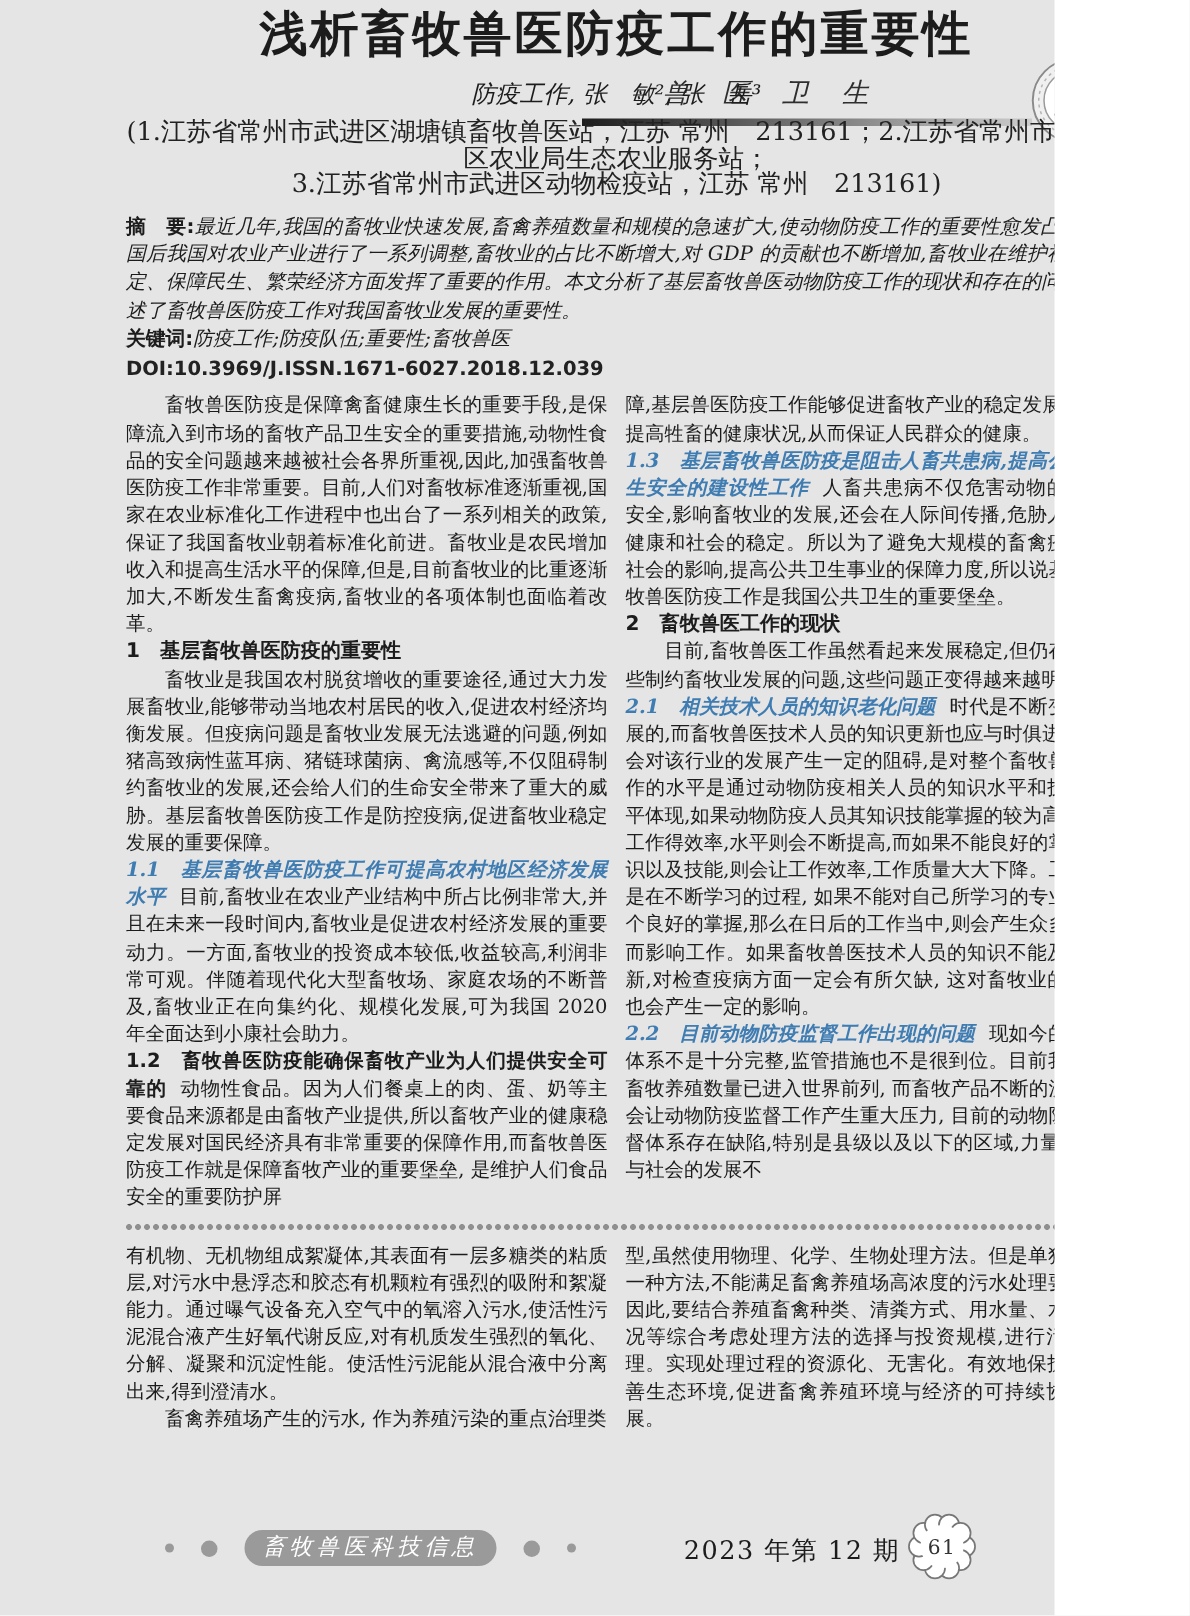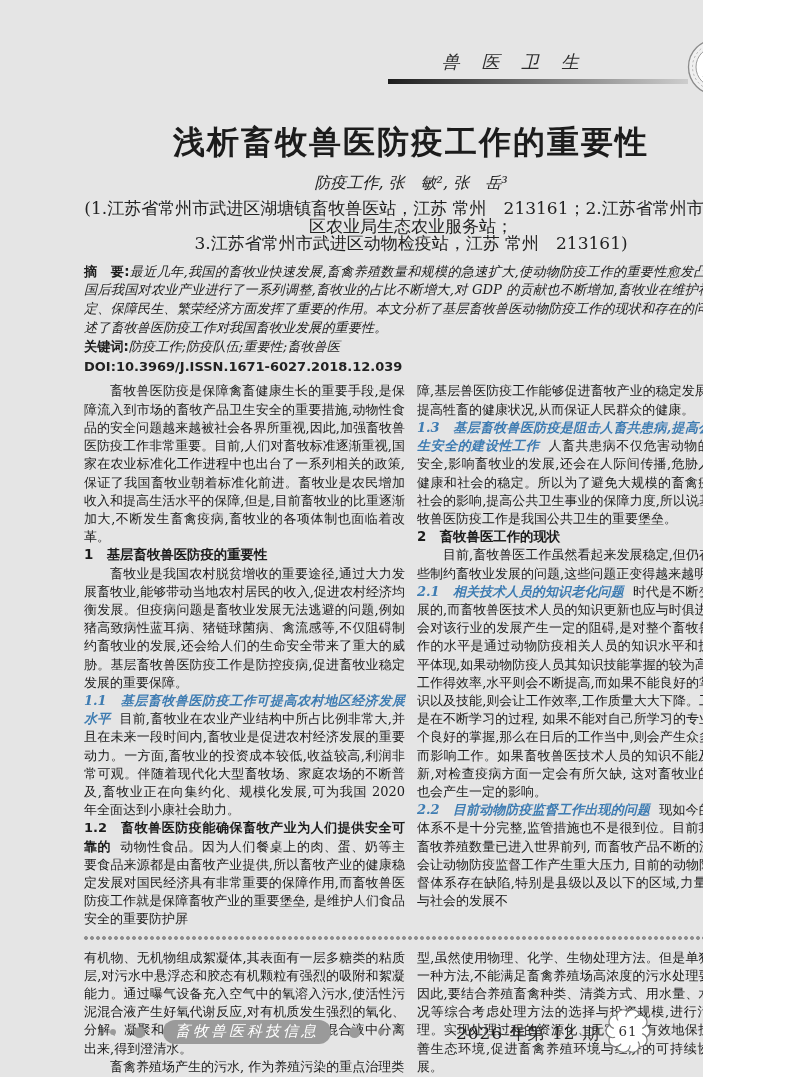--- a/index.html
+++ b/index.html
@@ -5,21 +5,21 @@
   html,body{margin:0;padding:0;background:#fff;}
   .page{position:relative;width:703px;height:1077px;background:#e5e5e5;overflow:hidden;
         font-family:"DejaVu Serif","Liberation Serif",serif;color:#1c1c1c;}
   
   .col-title{position:absolute;top:50px;right:116px;font-style:italic;font-size:18px;
              letter-spacing:8px;color:#2e2e2e;}
   .grad-rule{position:absolute;left:388px;top:79px;width:300px;height:5px;
              background:linear-gradient(to right,#1d1d1d,#cdcdcd);}
   .logo{position:absolute;left:687px;top:38px;width:58px;height:58px;}
   
-  .content{position:absolute;left:84px;top:0;width:654px;padding-top:120px;}
+  .content{position:absolute;left:84px;top:0;width:654px;}
   .title{font-family:"DejaVu Sans","Liberation Sans",sans-serif;font-weight:bold;
          font-size:32px;line-height:44px;text-align:center;letter-spacing:2px;margin:0;}
   .authors{text-align:center;font-size:16px;line-height:22px;margin-top:8px;font-style:italic;}
   .affil{text-align:center;font-size:17px;line-height:17.5px;color:#222;}
   .affil.first{margin-top:6px;}
   .abstract{margin-top:10px;font-size:13.2px;line-height:18.8px;text-align:justify;font-style:italic;}
   .blk-label{font-style:normal;font-weight:bold;font-family:"DejaVu Sans","Liberation Sans",sans-serif;}
   .kwline{font-size:13.2px;line-height:18.8px;font-style:italic;}
   .doi{margin-top:2px;font-family:"DejaVu Sans","Liberation Sans",sans-serif;
        font-weight:bold;font-size:13px;line-height:18px;color:#222;}
@@ -108,21 +108,21 @@
 
   <div class="footer-left">
     <span class="dot small"></span>
     <span class="dot big"></span>
     <span class="journal-pill">畜牧兽医科技信息</span>
     <span class="dot big"></span>
     <span class="dot small"></span>
   </div>
 
   <div class="footer-right">
-    <span>2026 年第 12 期</span>
+    <span>2023 年第 12 期</span>
     <span>
       <svg viewBox="0 0 48 48" width="46" height="46">
         <g stroke="#777777" stroke-width="1.2" fill="#ffffff">
           <circle cx="40" cy="24" r="7"></circle>
             <circle cx="36.9" cy="33.4" r="7"></circle>
           <circle cx="28.9" cy="39.2" r="7"></circle>
             <circle cx="19.1" cy="39.2" r="7"></circle>
           <circle cx="11.1" cy="33.4" r="7"></circle>
             <circle cx="8" cy="24" r="7"></circle>
           <circle cx="11.1" cy="14.6" r="7"></circle>

